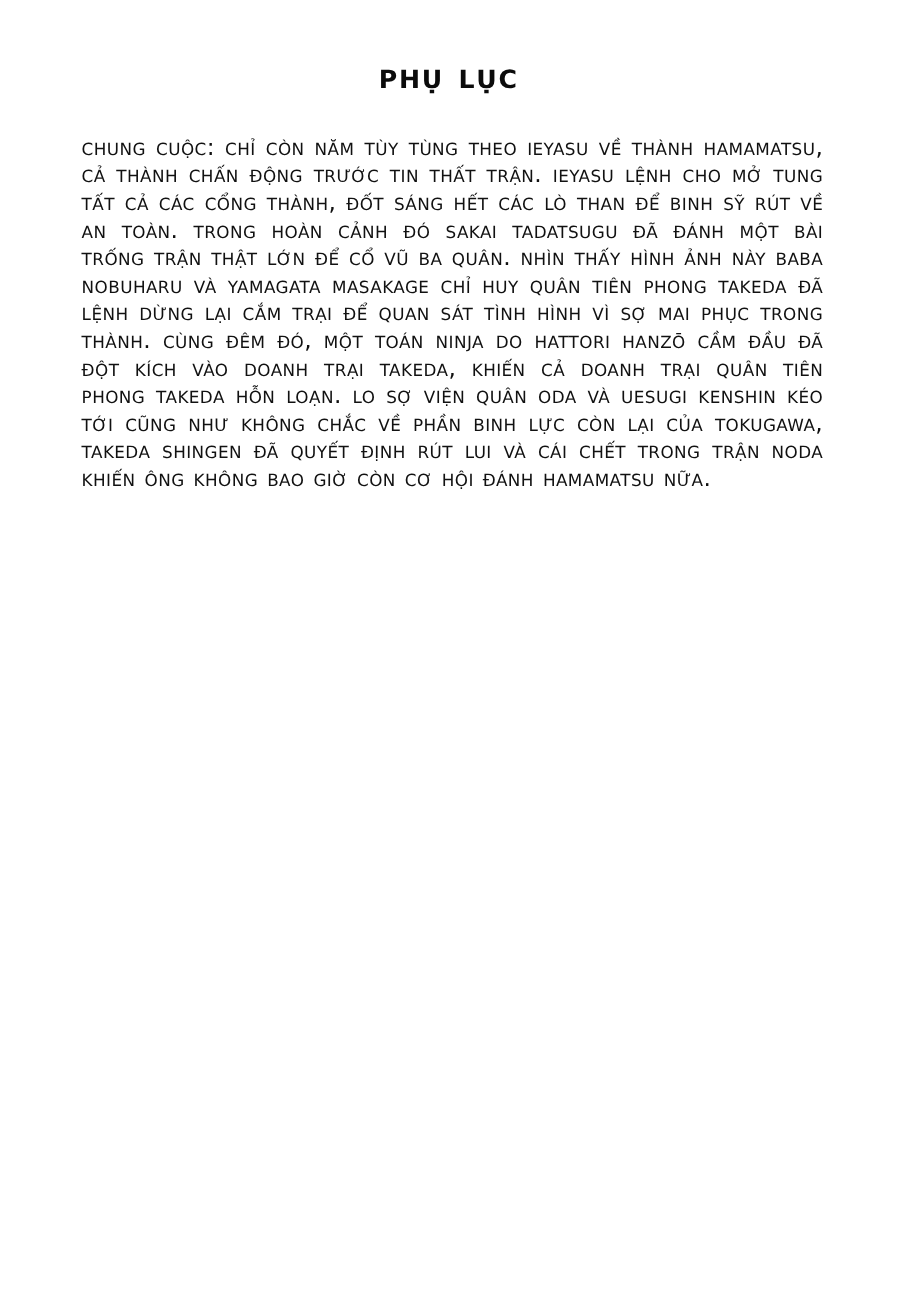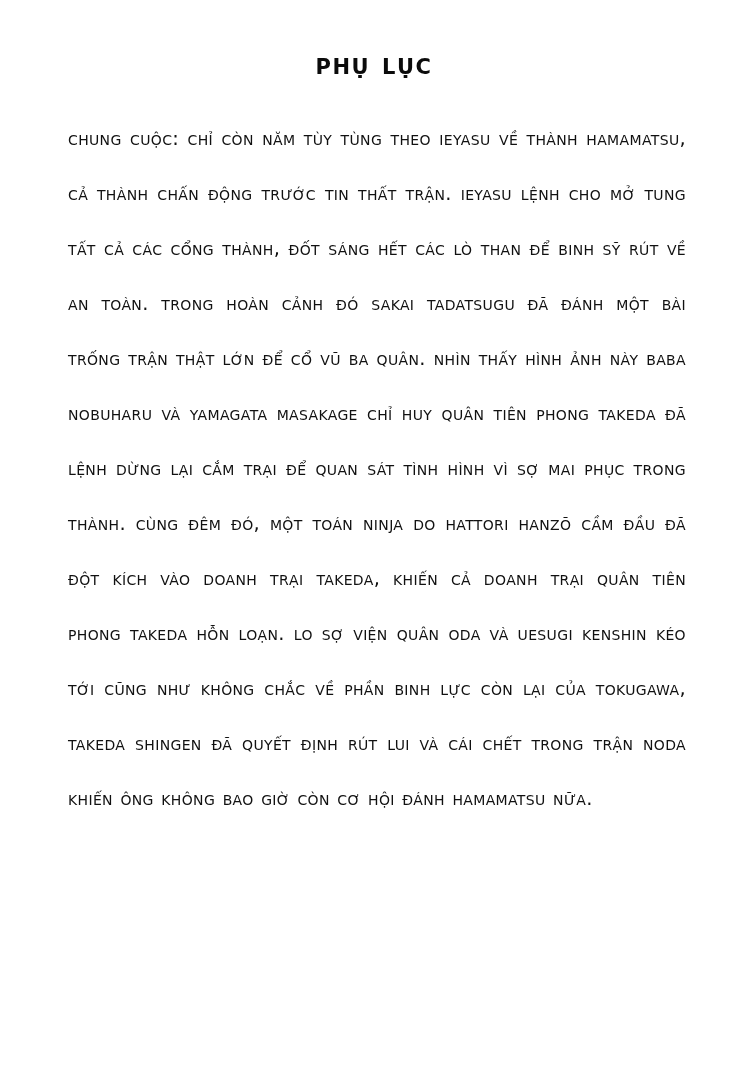--- a/index.html
+++ b/index.html
@@ -31,21 +31,21 @@
     margin: 0;
     padding-top: 46px;
     font-variant: small-caps;
     text-transform: lowercase;
   }
   .body-text {
     margin: 0;
     padding: 30px 62px 0 68px;
     font-family: "DejaVu Sans", sans-serif;
     font-size: 19.4px;
-    line-height: 55px;
+    line-height: 23px;
     color: #111111;
     text-align: justify;
     text-justify: inter-word;
     letter-spacing: 0.35px;
     font-variant: small-caps;
     text-transform: lowercase;
     word-spacing: 1px;
   }
   
 </style>

